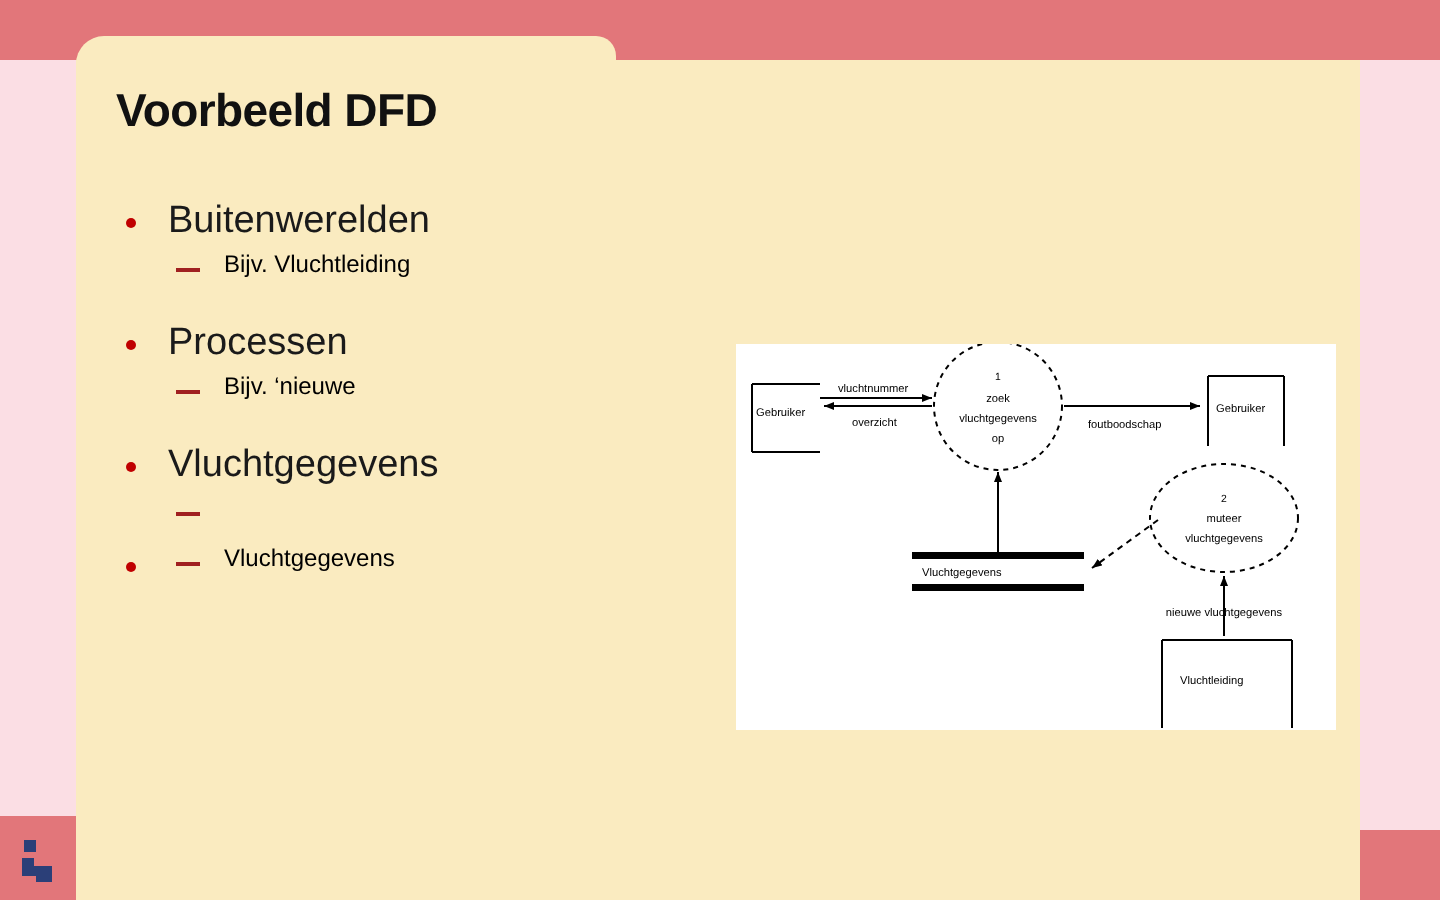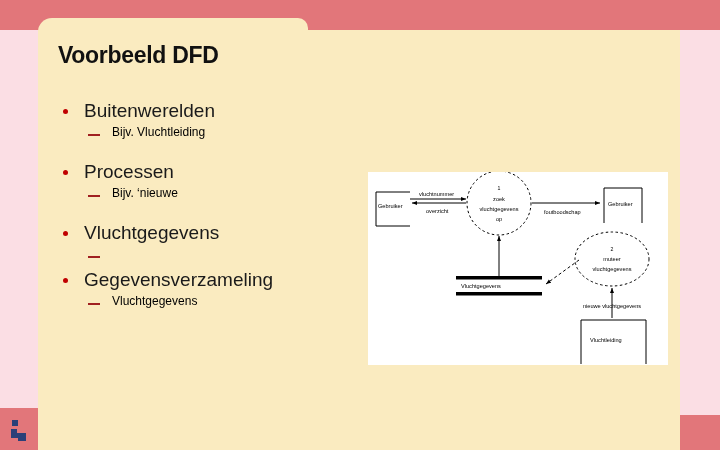--- a/index.html
+++ b/index.html
@@ -208,21 +208,20 @@
       <div class="lvl2">
         <span class="dash"></span>
       </div>
     </div>
 
     <div class="gap"></div>
 
     <div class="blk">
       <div class="lvl1">
         <span class="dot"></span>
-        <span>Gegevensverzameling</span>
       </div>
       <div class="lvl2">
         <span class="dash"></span>
         <span>Vluchtgegevens</span>
       </div>
     </div>
 
   </div>
 
   <div class="figure">

